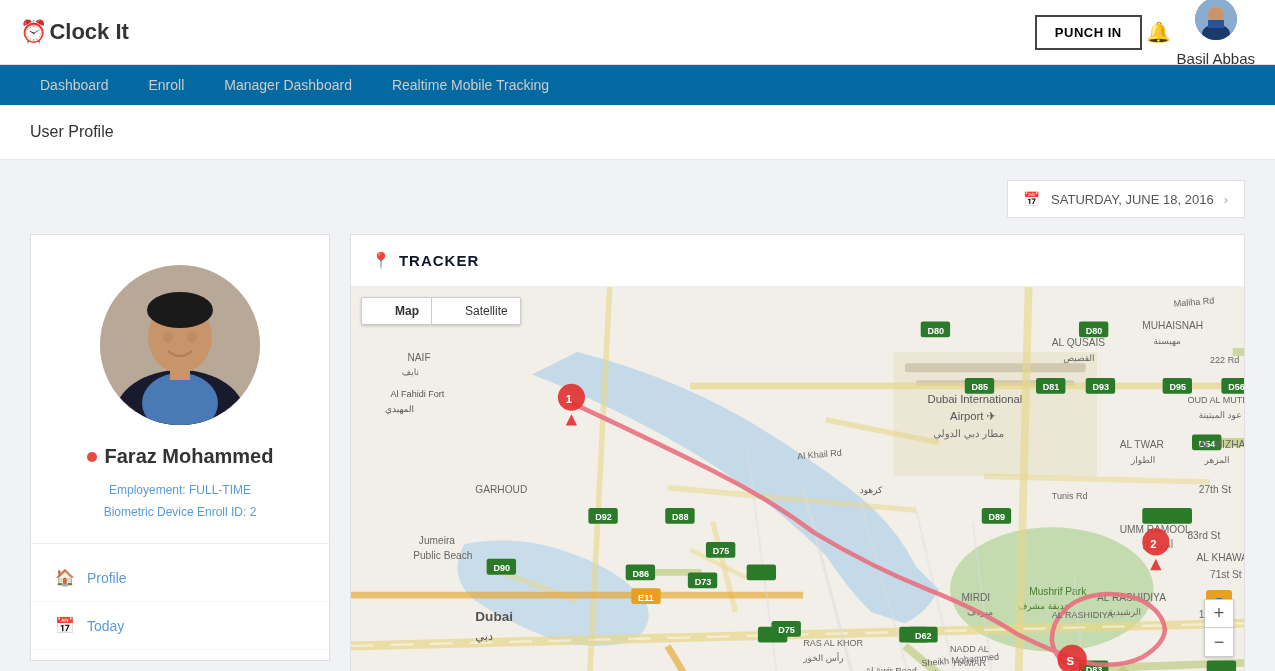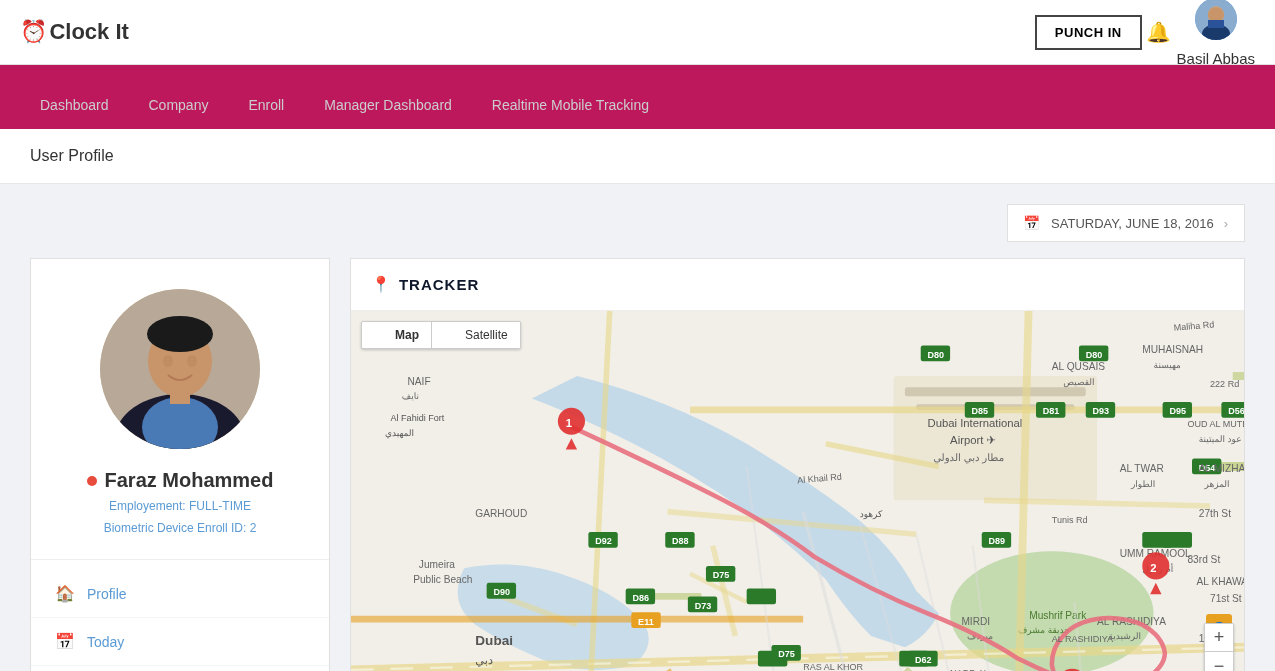--- a/index.html
+++ b/index.html
@@ -62,24 +62,24 @@
       overflow: hidden;
       display: flex;
       align-items: center;
       justify-content: center;
     }
     .user-avatar svg { width: 42px; height: 42px; }
     .user-name { font-size: 15px; color: #333; font-weight: 500; }
 
     
     .nav-bar {
-      background: #be185d;
-      height: 64px;
-      display: flex;
-      align-items: flex-end;
+      background: #0369a1;
+      height: 40px;
+      display: flex;
+      align-items: center;
       padding: 0 20px;
       gap: 0;
     }
     .nav-item {
       color: #ccc;
       font-size: 14px;
       padding: 0 20px;
       height: 48px;
       display: flex;
       align-items: center;
@@ -174,21 +174,21 @@
     }
     .profile-avatar-container svg { width: 160px; height: 160px; }
     .profile-name {
       display: flex;
       align-items: center;
       justify-content: center;
       gap: 8px;
       font-size: 20px;
       font-weight: bold;
       color: #333;
-      margin-bottom: 4px;
+      margin-bottom: 12px;
     }
     .status-dot {
       width: 10px;
       height: 10px;
       border-radius: 50%;
       background: #e74c3c;
       flex-shrink: 0;
     }
     .profile-meta {
       font-size: 12px;
@@ -325,21 +325,20 @@
           <rect x="13" y="22" width="16" height="8" fill="#2a5298"></rect>
         </svg>
       </div>
       <span class="user-name">Basil Abbas</span>
     </div>
   </div>
 </div>
 
 <nav class="nav-bar">
   <a class="nav-item">Dashboard</a>
-  <a class="nav-item">Company</a>
   <a class="nav-item">Enroll</a>
   <a class="nav-item">Manager Dashboard</a>
   <a class="nav-item">Realtime Mobile Tracking</a>
 </nav>
 
 <div class="page-title-bar">
   <h1>User Profile</h1>
 </div>
 
 <div class="content-area">

